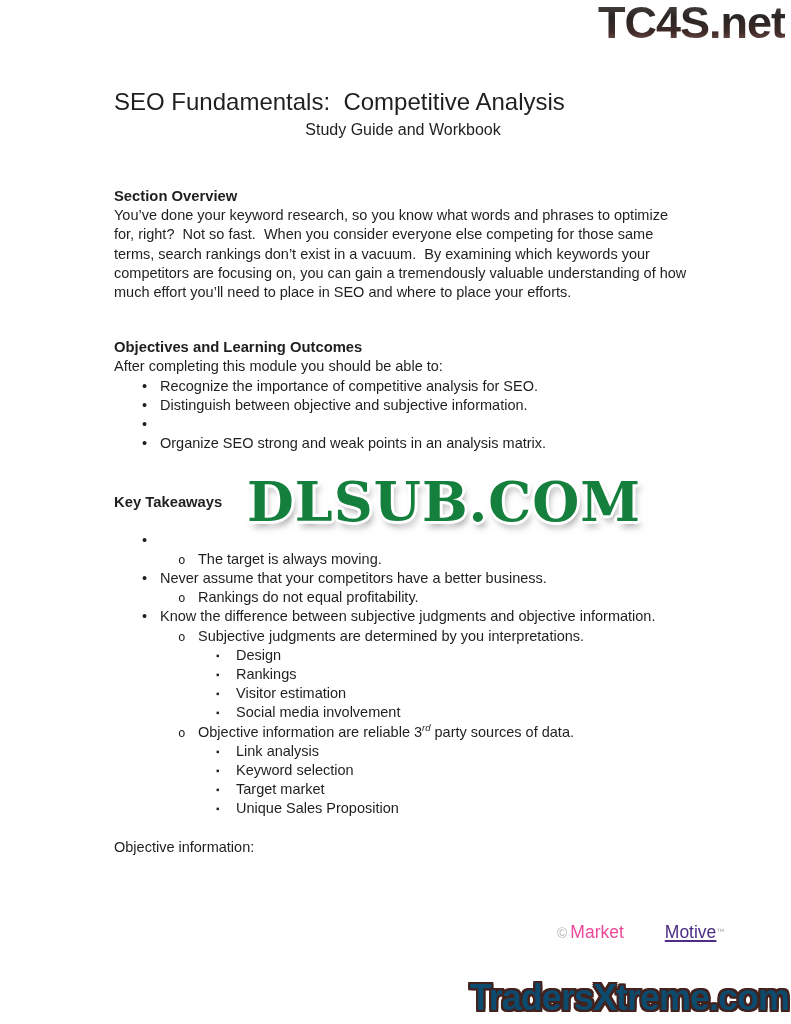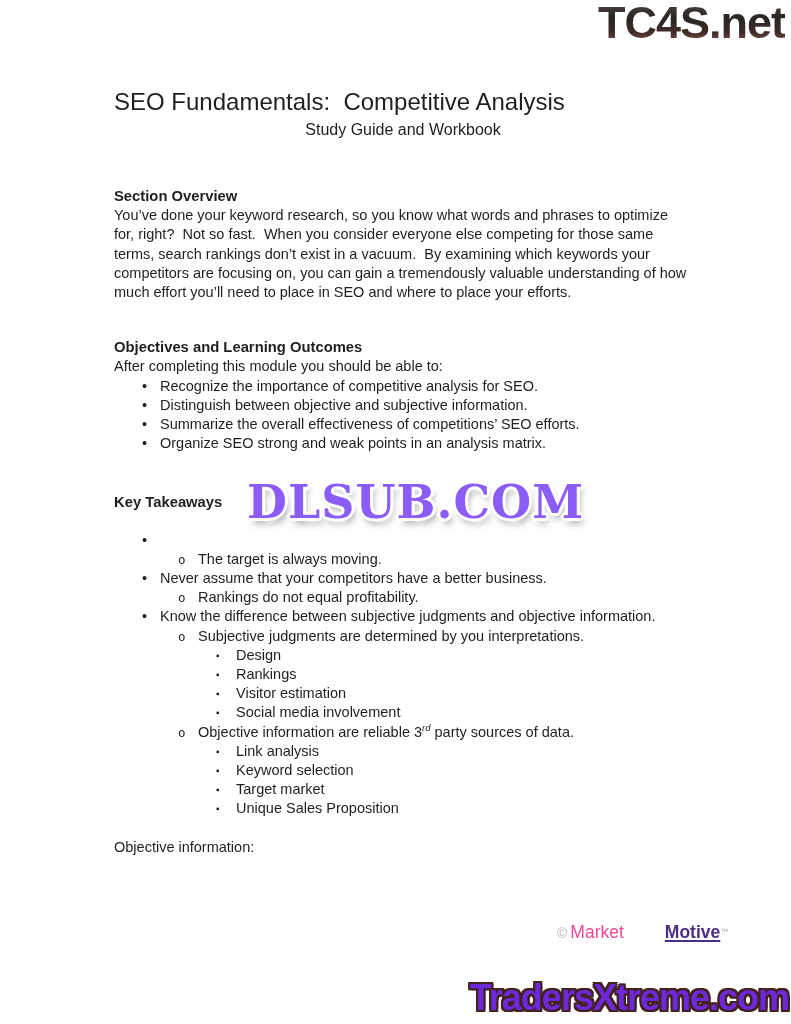--- a/index.html
+++ b/index.html
@@ -49,44 +49,44 @@
   .l2 { padding-left: 64px; }
   .l2 .marker { width: 20px; font-family: "DejaVu Sans Mono", monospace; font-size: 12.5px; }
   .l3 { padding-left: 102px; }
   .l3 .marker { width: 20px; font-size: 10px; }
   sup { font-size: 9.5px; vertical-align: super; line-height: 0; font-style: italic; }
 
   
   .dlsub-stamp {
     position: absolute; left: 247px; top: 478px;
     font-family: "DejaVu Serif", serif; font-weight: bold;
-    font-size: 46px; line-height: 48px; letter-spacing: 1px;
-    color: #8b5cf6;
+    font-size: 54px; line-height: 48px; letter-spacing: 1px;
+    color: #15803d;
     text-shadow:
       -2px -2px 0 #ffffff, 2px -2px 0 #ffffff, -2px 2px 0 #ffffff, 2px 2px 0 #ffffff,
       -3px 0 0 #ffffff, 3px 0 0 #ffffff, 0 -3px 0 #ffffff, 0 3px 0 #ffffff,
       3px 6px 6px rgba(110,110,110,0.55);
   }
 
   
   .marketmotive {
     position: absolute; left: 557px; top: 921px;
     font-size: 17.5px; line-height: 22px; white-space: nowrap;
   }
   .mm-copy { color: #b5b5b5; font-size: 14px; margin-right: 3px; }
   .mm-market { color: #ec4899; }
-  .mm-motive { color: #4b2d84; font-weight: bold; text-decoration: underline; text-decoration-thickness: 2px; text-underline-offset: 2px; padding-left: 41px; }
+  .mm-motive { color: #4b2d84; font-weight: normal; text-decoration: underline; text-decoration-thickness: 2px; text-underline-offset: 2px; padding-left: 41px; }
   .mm-tm { color: #aaaaaa; font-size: 8px; vertical-align: top; }
 
   
   .traders-watermark {
     position: absolute; top: 977px; right: 2px;
     font-size: 36px; font-weight: bold; letter-spacing: -1px;
     font-family: "Liberation Sans", sans-serif;
-    color: #6d28d9;
+    color: #0c4a6e;
     text-shadow:
       -2px -2px 0 #43211d, 2px -2px 0 #43211d, -2px 2px 0 #43211d, 2px 2px 0 #43211d,
       -2px 0 0 #43211d, 2px 0 0 #43211d, 0 -2px 0 #43211d, 0 2px 0 #43211d,
       -4px 0 5px #ffffff, 4px 0 5px #ffffff, 0 -4px 5px #ffffff, 0 4px 5px #ffffff,
       0 0 7px #ffffff;
   }
 </style>
 </head>
 <body>
 
@@ -111,21 +111,20 @@
         <div class="li l1">
           <span class="marker">•</span>
           <span class="li-text">Recognize the importance of competitive analysis for SEO.</span>
         </div>
         <div class="li l1">
           <span class="marker">•</span>
           <span class="li-text">Distinguish between objective and subjective information.</span>
         </div>
         <div class="li l1">
           <span class="marker">•</span>
-          <span class="li-text">Summarize the overall effectiveness of competitions’ SEO efforts.</span>
         </div>
         <div class="li l1">
           <span class="marker">•</span>
           <span class="li-text">Organize SEO strong and weak points in an analysis matrix.</span>
         </div>
       </div>
     </div>
 
     <div class="sec-takeaways">
       <div class="section-heading">Key Takeaways</div>

